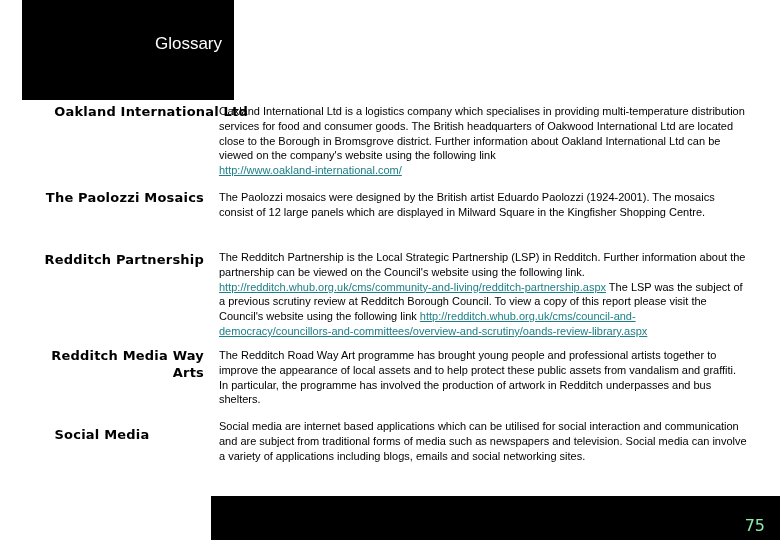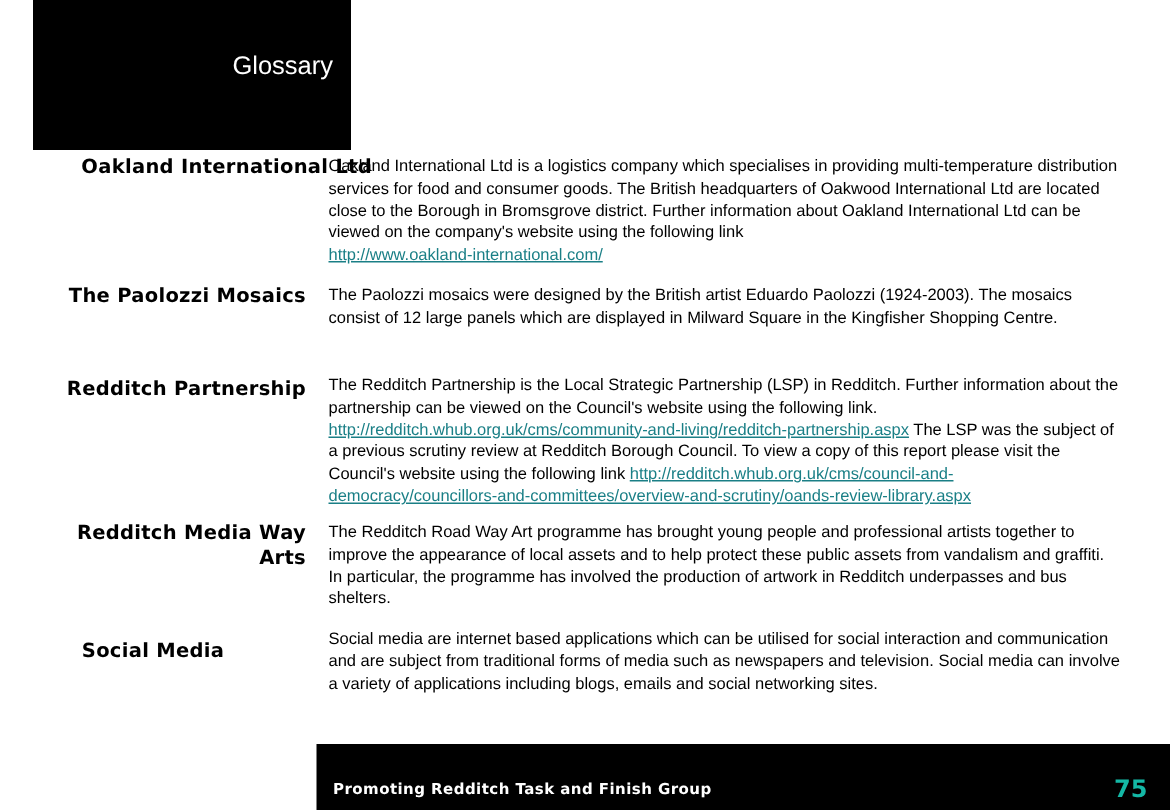--- a/index.html
+++ b/index.html
@@ -31,41 +31,41 @@
       position: absolute; left: 211px; top: 496px; width: 569px; height: 44px;
       background: #000;
     }
     .footer-text {
       position: absolute; left: 11px; top: 25px;
       color: #fff; font-family: "DejaVu Sans", sans-serif; font-weight: bold; font-size: 10px;
       letter-spacing: 0.3px;
     }
     .page-number {
       position: absolute; right: 15px; top: 20px;
-      color: #14b8a6; font-family: "DejaVu Sans", sans-serif; font-weight: bold; font-size: 16px;
+      color: #86efac; font-family: "DejaVu Sans", sans-serif; font-weight: normal; font-size: 16px;
     }
   </style>
 </head>
 <body>
 
 <div class="header-block">
   <div class="header-title">Glossary</div>
 </div>
 
 <div class="entry" style="top:103px;">
   <div class="term" style="top:0;padding-left:44px;">Oakland International Ltd</div>
   <div class="definition" style="top:1px;">
     <span>Oakland International Ltd is a logistics company which specialises in providing multi-temperature distribution services for food and consumer goods.  The British headquarters of Oakwood International Ltd are located close to the Borough in Bromsgrove district.  Further information about Oakland International Ltd can be viewed on the company's website using the following link</span><br>
     <a href="#">http://www.oakland-international.com/</a>
   </div>
 </div>
 
 <div class="entry" style="top:189px;">
   <div class="term" style="top:0;">The Paolozzi Mosaics</div>
-  <div class="definition" style="top:1px;">The Paolozzi mosaics were designed by the British artist Eduardo Paolozzi (1924-2003).  The mosaics consist of 12 large panels which are displayed in Milward Square in the Kingfisher Shopping Centre.</div>
+  <div class="definition" style="top:1px;">The Paolozzi mosaics were designed by the British artist Eduardo Paolozzi (1924-2001).  The mosaics consist of 12 large panels which are displayed in Milward Square in the Kingfisher Shopping Centre.</div>
 </div>
 
 <div class="entry" style="top:250px;">
   <div class="term" style="top:1px;">Redditch Partnership</div>
   <div class="definition" style="top:0;">
     <span>The Redditch Partnership is the Local Strategic Partnership (LSP) in Redditch.  Further information about the partnership can be viewed on the Council's website using the following link.</span>
     <a href="#">http://redditch.whub.org.uk/cms/community-and-living/redditch-partnership.aspx</a><span> The LSP was the subject of a previous scrutiny review at Redditch Borough Council.  To view a copy of this report please visit the Council's website using the following link </span><a href="#">http://redditch.whub.org.uk/cms/council-and-democracy/councillors-and-committees/overview-and-scrutiny/oands-review-library.aspx</a>
   </div>
 </div>
 
@@ -73,15 +73,14 @@
   <div class="term" style="top:0; width:204px;"><span style="display:inline-block; width:170px;">Redditch Media Way Arts</span></div>
   <div class="definition" style="top:1px;">The Redditch Road Way Art programme has brought young people and professional artists together to improve the appearance of local assets and to help protect these public assets from vandalism and graffiti.  In particular, the programme has involved the production of artwork in Redditch underpasses and bus shelters.</div>
 </div>
 
 <div class="entry" style="top:419px;">
   <div class="term" style="top:7px;text-align:center;">Social Media</div>
   <div class="definition" style="top:0;">Social media are internet based applications which can be utilised for social interaction and communication and are subject from traditional forms of media such as newspapers and television.  Social media can involve a variety of applications including blogs, emails and social networking sites.</div>
 </div>
 
 <div class="footer-block">
-  <div class="footer-text">Promoting Redditch Task and Finish Group</div>
   <div class="page-number">75</div>
 </div>
 
 </body></html>

